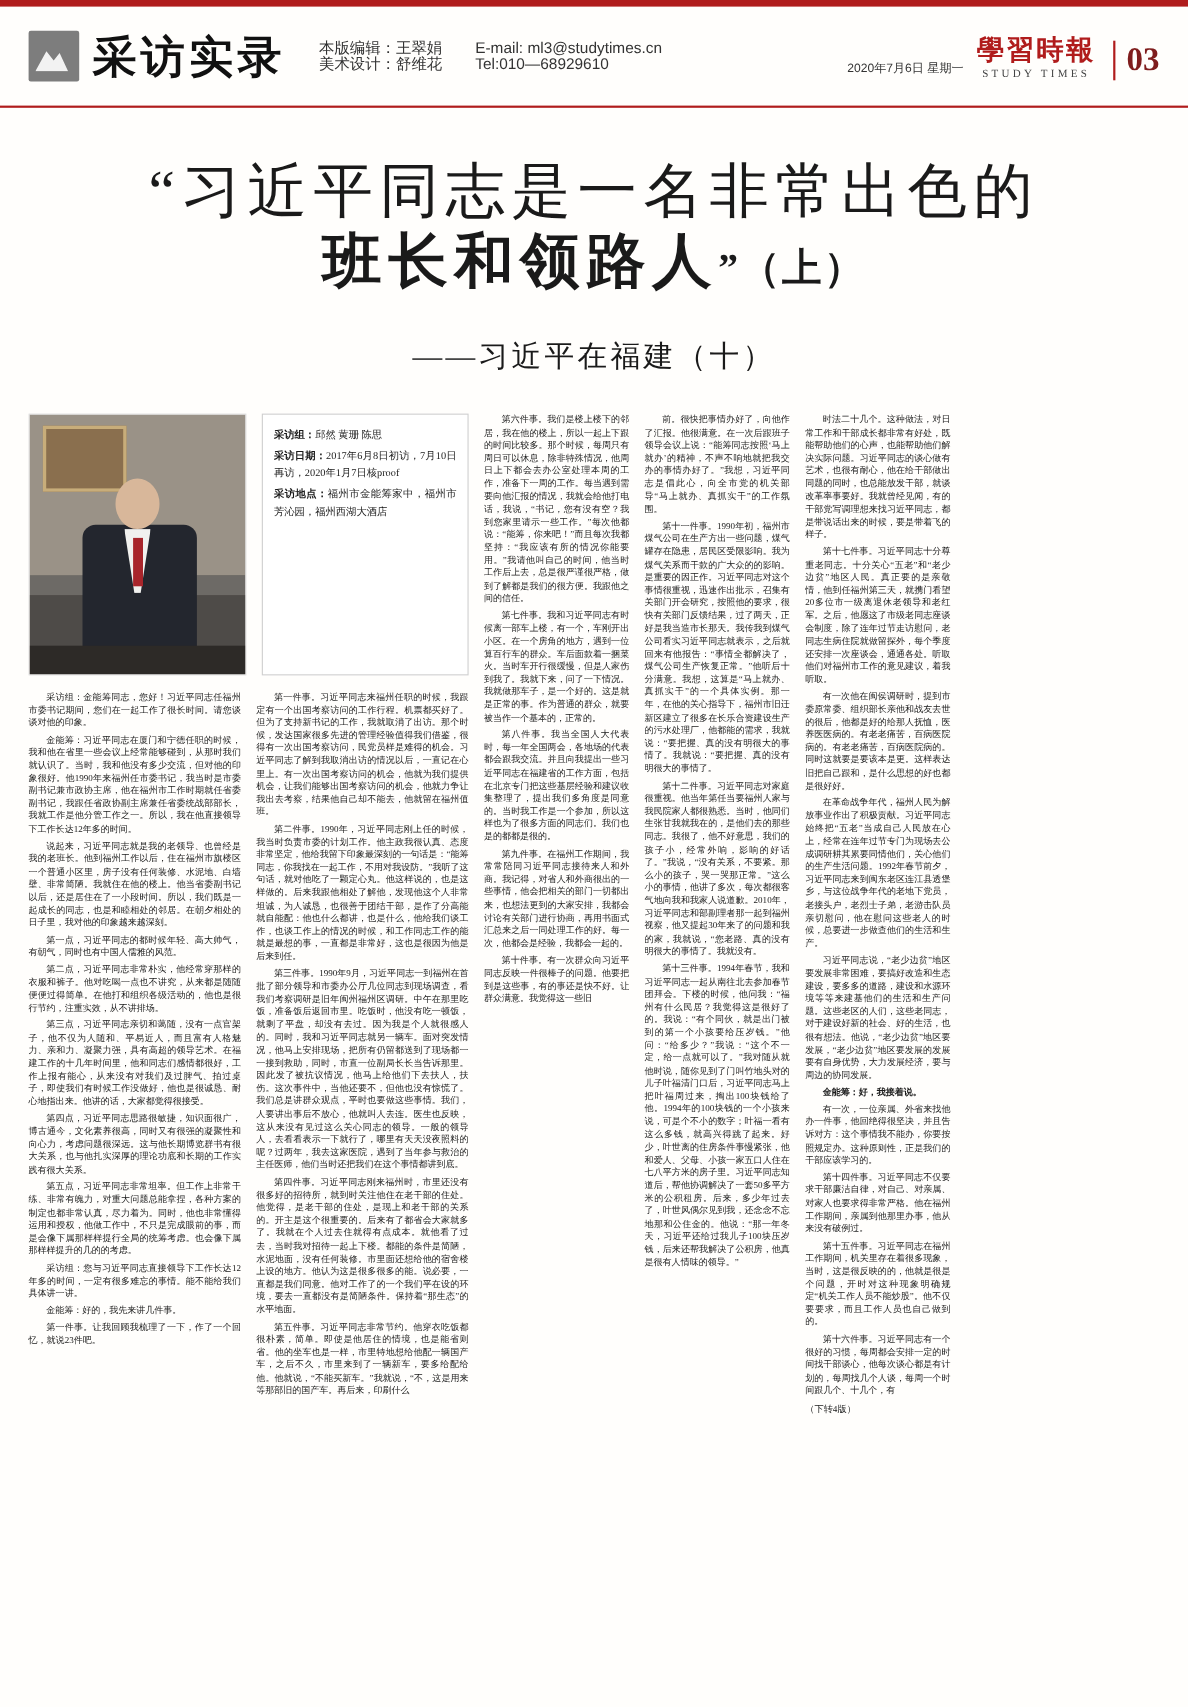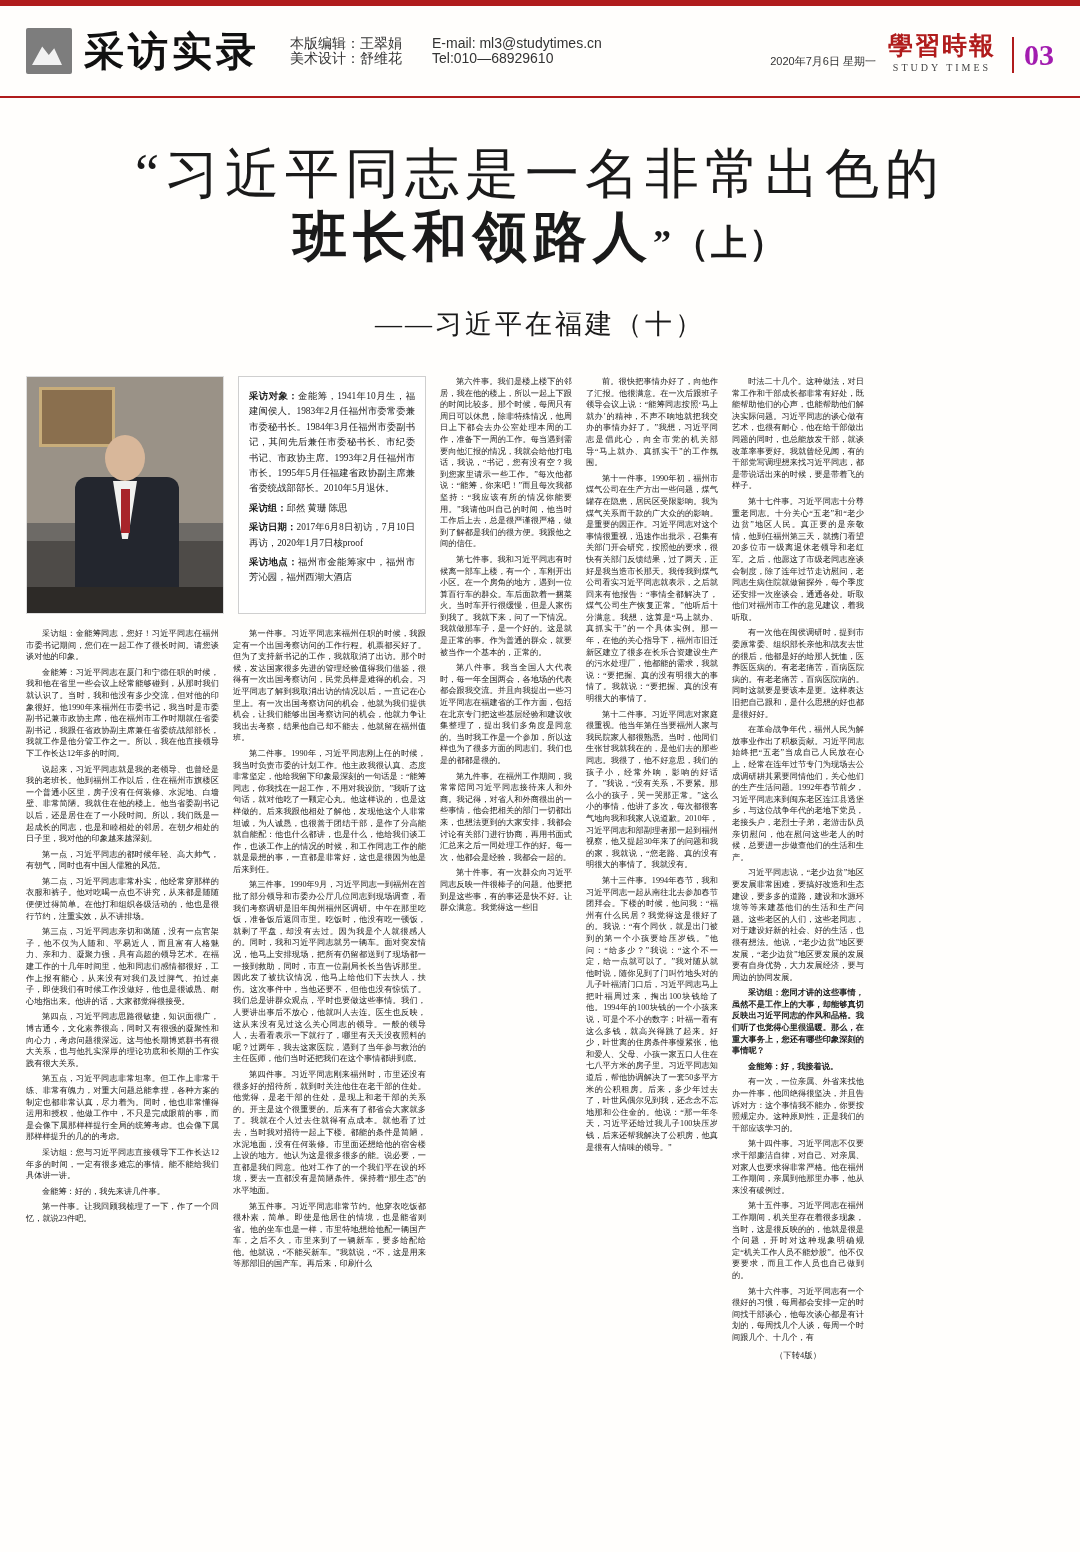--- a/index.html
+++ b/index.html
@@ -48,21 +48,21 @@
     white-space:nowrap;
   }
   .masthead-right{
     margin-left:auto;display:flex;align-items:flex-end;gap:12px;
   }
   .mh-date{font-size:11px;color:#333;margin-bottom:4px;font-family:"Liberation Sans",sans-serif;}
   .mh-brand{display:flex;flex-direction:column;align-items:center;}
   .mh-brand-cn{font-size:25px;font-weight:bold;color:#b01c1c;letter-spacing:2px;}
   .mh-brand-en{font-size:10px;letter-spacing:3px;color:#444;}
   .mh-pageno{
-    font-size:30px;font-weight:bold;color:#a21caf;
+    font-size:30px;font-weight:bold;color:#7f1d1d;
     border-left:2px solid #b01c1c;padding-left:10px;margin-left:4px;
     line-height:36px;
   }
   .top-rule{height:6px;background:#b01c1c;width:100%;}
 
   
   .headline{
     text-align:center;
     margin-top:42px;
   }
@@ -138,21 +138,21 @@
     font-size:9.4px;line-height:15.4px;
     text-align:justify;
     background:#fff;
   }
   .infobox .row{margin-bottom:4px;}
   .infobox b{font-weight:bold;}
   .first-body{margin-top:14px;display:flex;gap:14px;}
   .first-body .sub-col{width:193px;font-size:8.2px;line-height:11.6px;text-align:justify;}
   .first-body .sub-col p{margin:0 0 4px 0;text-indent:16px;}
   .footnote{
-    text-align:center;font-size:8.4px;margin-top:6px;
+    text-align:left;font-size:8.4px;margin-top:6px;
   }
 </style>
 </head>
 <body>
 
 <div class="page">
 
   <div class="top-rule"></div>
 
   <div class="masthead">
@@ -196,23 +196,20 @@
           <div class="frame"></div>
           <div class="sofa"></div>
           <div class="person-body"></div>
           <div class="person-shirt"></div>
           <div class="tie"></div>
           <div class="person-head"></div>
           <div class="table"></div>
         </div>
         <div class="infobox">
           <div class="row">
-            <b>采访对象：</b><span>金能筹，1941年10月生，福建闽侯人。1983年2月任福州市委常委兼市委秘书长。1984年3月任福州市委副书记，其间先后兼任市委秘书长、市纪委书记、市政协主席。1993年2月任福州市市长。1995年5月任福建省政协副主席兼省委统战部部长。2010年5月退休。</span>
-          </div>
-          <div class="row">
             <b>采访组：</b><span>邱然  黄珊  陈思</span>
           </div>
           <div class="row">
             <b>采访日期：</b><span>2017年6月8日初访，7月10日再访，2020年1月7日核proof</span>
           </div>
           <div class="row">
             <b>采访地点：</b><span>福州市金能筹家中，福州市芳沁园，福州西湖大酒店</span>
           </div>
         </div>
       </div>
@@ -252,21 +249,20 @@
         <p>第十一件事。1990年初，福州市煤气公司在生产方出一些问题，煤气罐存在隐患，居民区受限影响。我为煤气关系而干款的广大众的的影响。是重要的因正作。习近平同志对这个事情很重视，迅速作出批示，召集有关部门开会研究，按照他的要求，很快有关部门反馈结果，过了两天，正好是我当造市长那天。我传我到煤气公司看实习近平同志就表示，之后就回来有他报告：“事情全都解决了，煤气公司生产恢复正常。”他听后十分满意。我想，这算是“马上就办、真抓实干”的一个具体实例。那一年，在他的关心指导下，福州市旧迁新区建立了很多在长乐合资建设生产的污水处理厂，他都能的需求，我就说：“要把握、真的没有明很大的事情了。我就说：“要把握、真的没有明很大的事情了。</p>
         <p>第十二件事。习近平同志对家庭很重视。他当年第任当要福州人家与我民院家人都很熟悉。当时，他同们生张甘我就我在的，是他们去的那些同志。我很了，他不好意思，我们的孩子小，经常外响，影响的好话了。”我说，“没有关系，不要紧。那么小的孩子，哭一哭那正常。”这么小的事情，他讲了多次，每次都很客气地向我和我家人说道歉。2010年，习近平同志和部副理者那一起到福州视察，他又提起30年来了的问题和我的家，我就说，“您老路、真的没有明很大的事情了。我就没有。</p>
         <p>第十三件事。1994年春节，我和习近平同志一起从南往北去参加春节团拜会。下楼的时候，他问我：“福州有什么民居？我觉得这是很好了的。我说：“有个同伙，就是出门被到的第一个小孩要给压岁钱。”他问：“给多少？”我说：“这个不一定，给一点就可以了。”我对随从就他时说，随你见到了门叫竹地头对的儿子叶福清门口后，习近平同志马上把叶福周过来，掏出100块钱给了他。1994年的100块钱的一个小孩来说，可是个不小的数字；叶福一看有这么多钱，就高兴得跳了起来。好少，叶世离的住房条件事慢紧张，他和爱人、父母、小孩一家五口人住在七八平方米的房子里。习近平同志知道后，帮他协调解决了一套50多平方米的公积租房。后来，多少年过去了，叶世风偶尔见到我，还念念不忘地那和公住金的。他说：“那一年冬天，习近平还给过我儿子100块压岁钱，后来还帮我解决了公积房，他真是很有人情味的领导。”</p>
       </div>
     <div class="col">
         <p>时法二十几个。这种做法，对日常工作和干部成长都非常有好处，既能帮助他们的心声，也能帮助他们解决实际问题。习近平同志的谈心做有艺术，也很有耐心，他在给干部做出同题的同时，也总能放发干部，就谈改革率事要好。我就曾经见闻，有的干部党写调理想来找习近平同志，都是带说话出来的时候，要是带着飞的样子。</p>
         <p>第十七件事。习近平同志十分尊重老同志。十分关心“五老”和“老少边贫”地区人民。真正要的是亲敬情，他到任福州第三天，就携门看望20多位市一级离退休老领导和老红军。之后，他愿这了市级老同志座谈会制度，除了连年过节走访慰问，老同志生病住院就做留探外，每个季度还安排一次座谈会，通通各处。听取他们对福州市工作的意见建议，着我听取。</p>
         <p>有一次他在闽侯调研时，提到市委原常委、组织部长亲他和战友去世的很后，他都是好的给那人抚恤，医养医医病的。有老老痛苦，百病医院病的。有老老痛苦，百病医院病的。同时这就要是要该本是更。这样表达旧把自己跟和，是什么思想的好也都是很好好。</p>
         <p>在革命战争年代，福州人民为解放事业作出了积极贡献。习近平同志始终把“五老”当成自己人民放在心上，经常在连年过节专门为现场去公成调研耕其累要同情他们，关心他们的生产生活问题。1992年春节前夕，习近平同志来到闽东老区连江县透堡乡，与这位战争年代的老地下党员，老接头户，老烈士子弟，老游击队员亲切慰问，他在慰问这些老人的时候，总要进一步做查他们的生活和生产。</p>
         <p>习近平同志说，“老少边贫”地区要发展非常困难，要搞好改造和生态建设，要多多的道路，建设和水源环境等等来建基他们的生活和生产问题。这些老区的人们，这些老同志，对于建设好新的社会、好的生活，也很有想法。他说，“老少边贫”地区要发展，“老少边贫”地区要发展的发展要有自身优势，大力发展经济，要与周边的协同发展。</p>
-      <p class="lead">采访组：您同才讲的这些事情，虽然不是工作上的大事，却能够真切反映出习近平同志的作风和品格。我们听了也觉得心里很温暖。那么，在重大事务上，您还有哪些印象深刻的事情呢？</p>
         <p class="lead">金能筹：好，我接着说。</p>
         <p>有一次，一位亲属、外省来找他办一件事，他回绝得很坚决，并且告诉对方：这个事情我不能办，你要按照规定办。这种原则性，正是我们的干部应该学习的。</p>
         <p>第十四件事。习近平同志不仅要求干部廉洁自律，对自己、对亲属、对家人也要求得非常严格。他在福州工作期间，亲属到他那里办事，他从来没有破例过。</p>
         <p>第十五件事。习近平同志在福州工作期间，机关里存在着很多现象，当时，这是很反映的的，他就是很是个问题，开时对这种现象明确规定“机关工作人员不能炒股”。他不仅要要求，而且工作人员也自己做到的。</p>
         <p>第十六件事。习近平同志有一个很好的习惯，每周都会安排一定的时间找干部谈心，他每次谈心都是有计划的，每周找几个人谈，每周一个时间跟几个、十几个，有</p>
         <div class="footnote">（下转4版）</div>
     </div>
   </div>
 
 </div>

